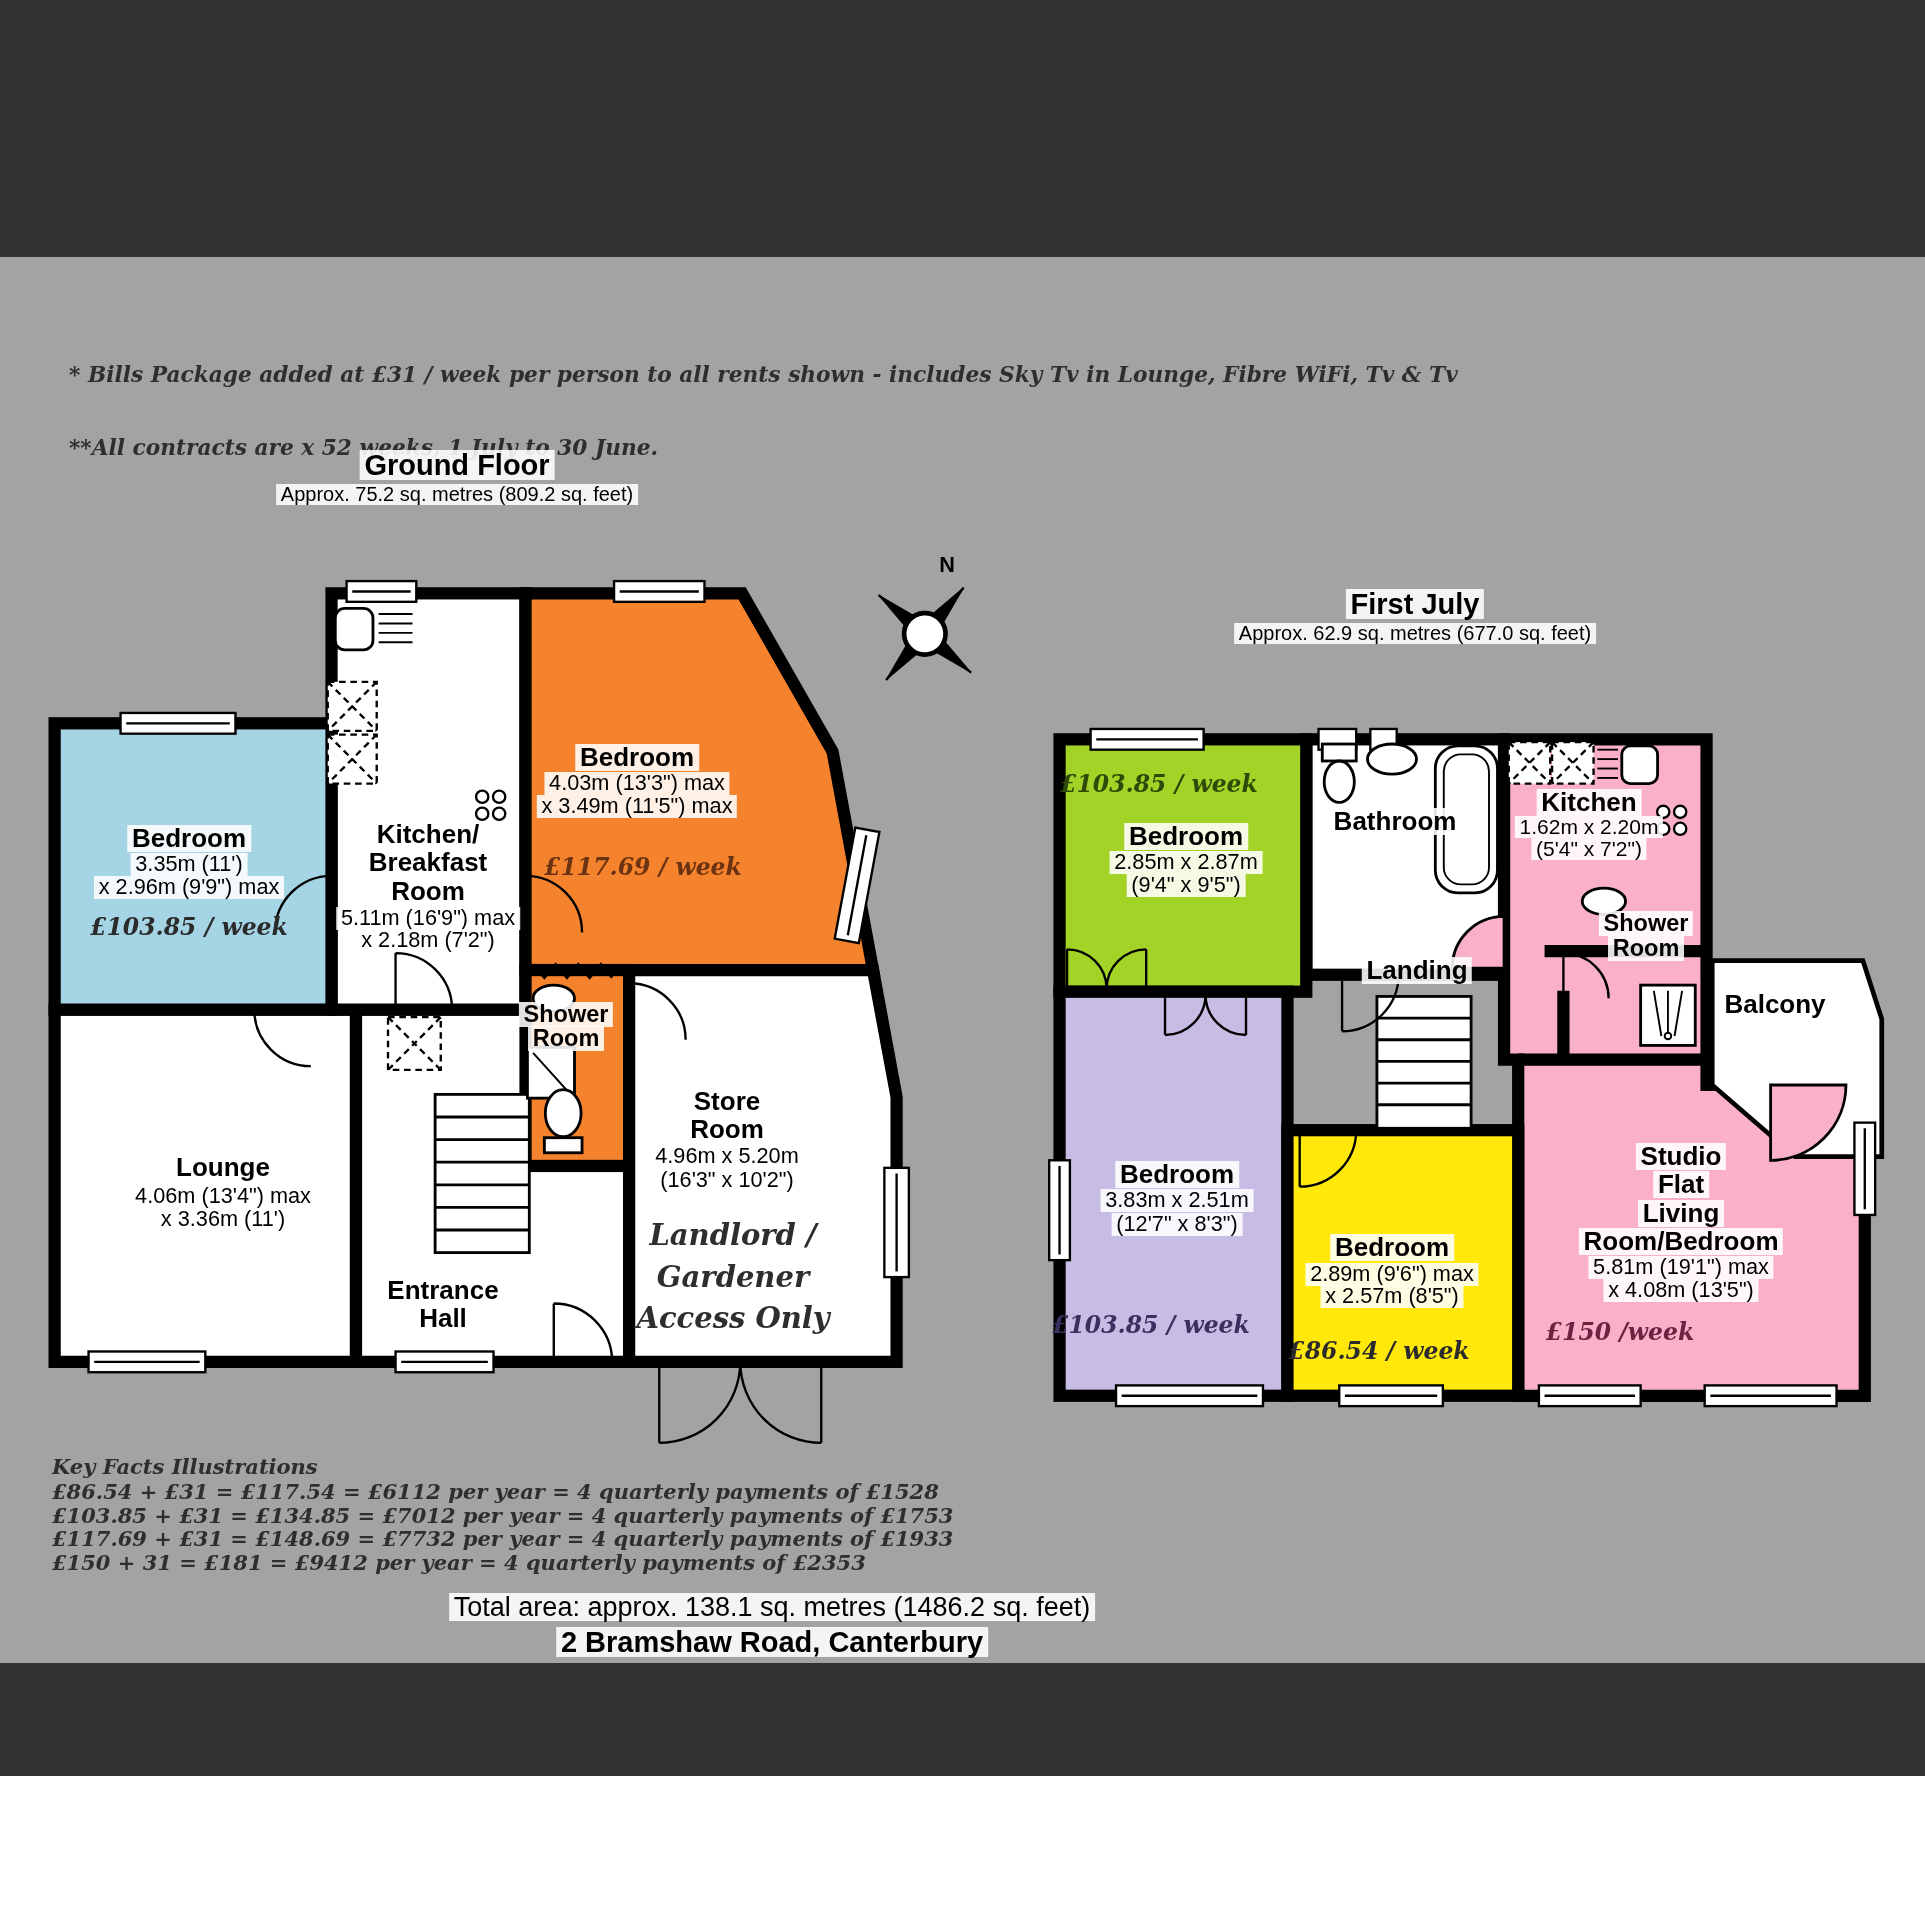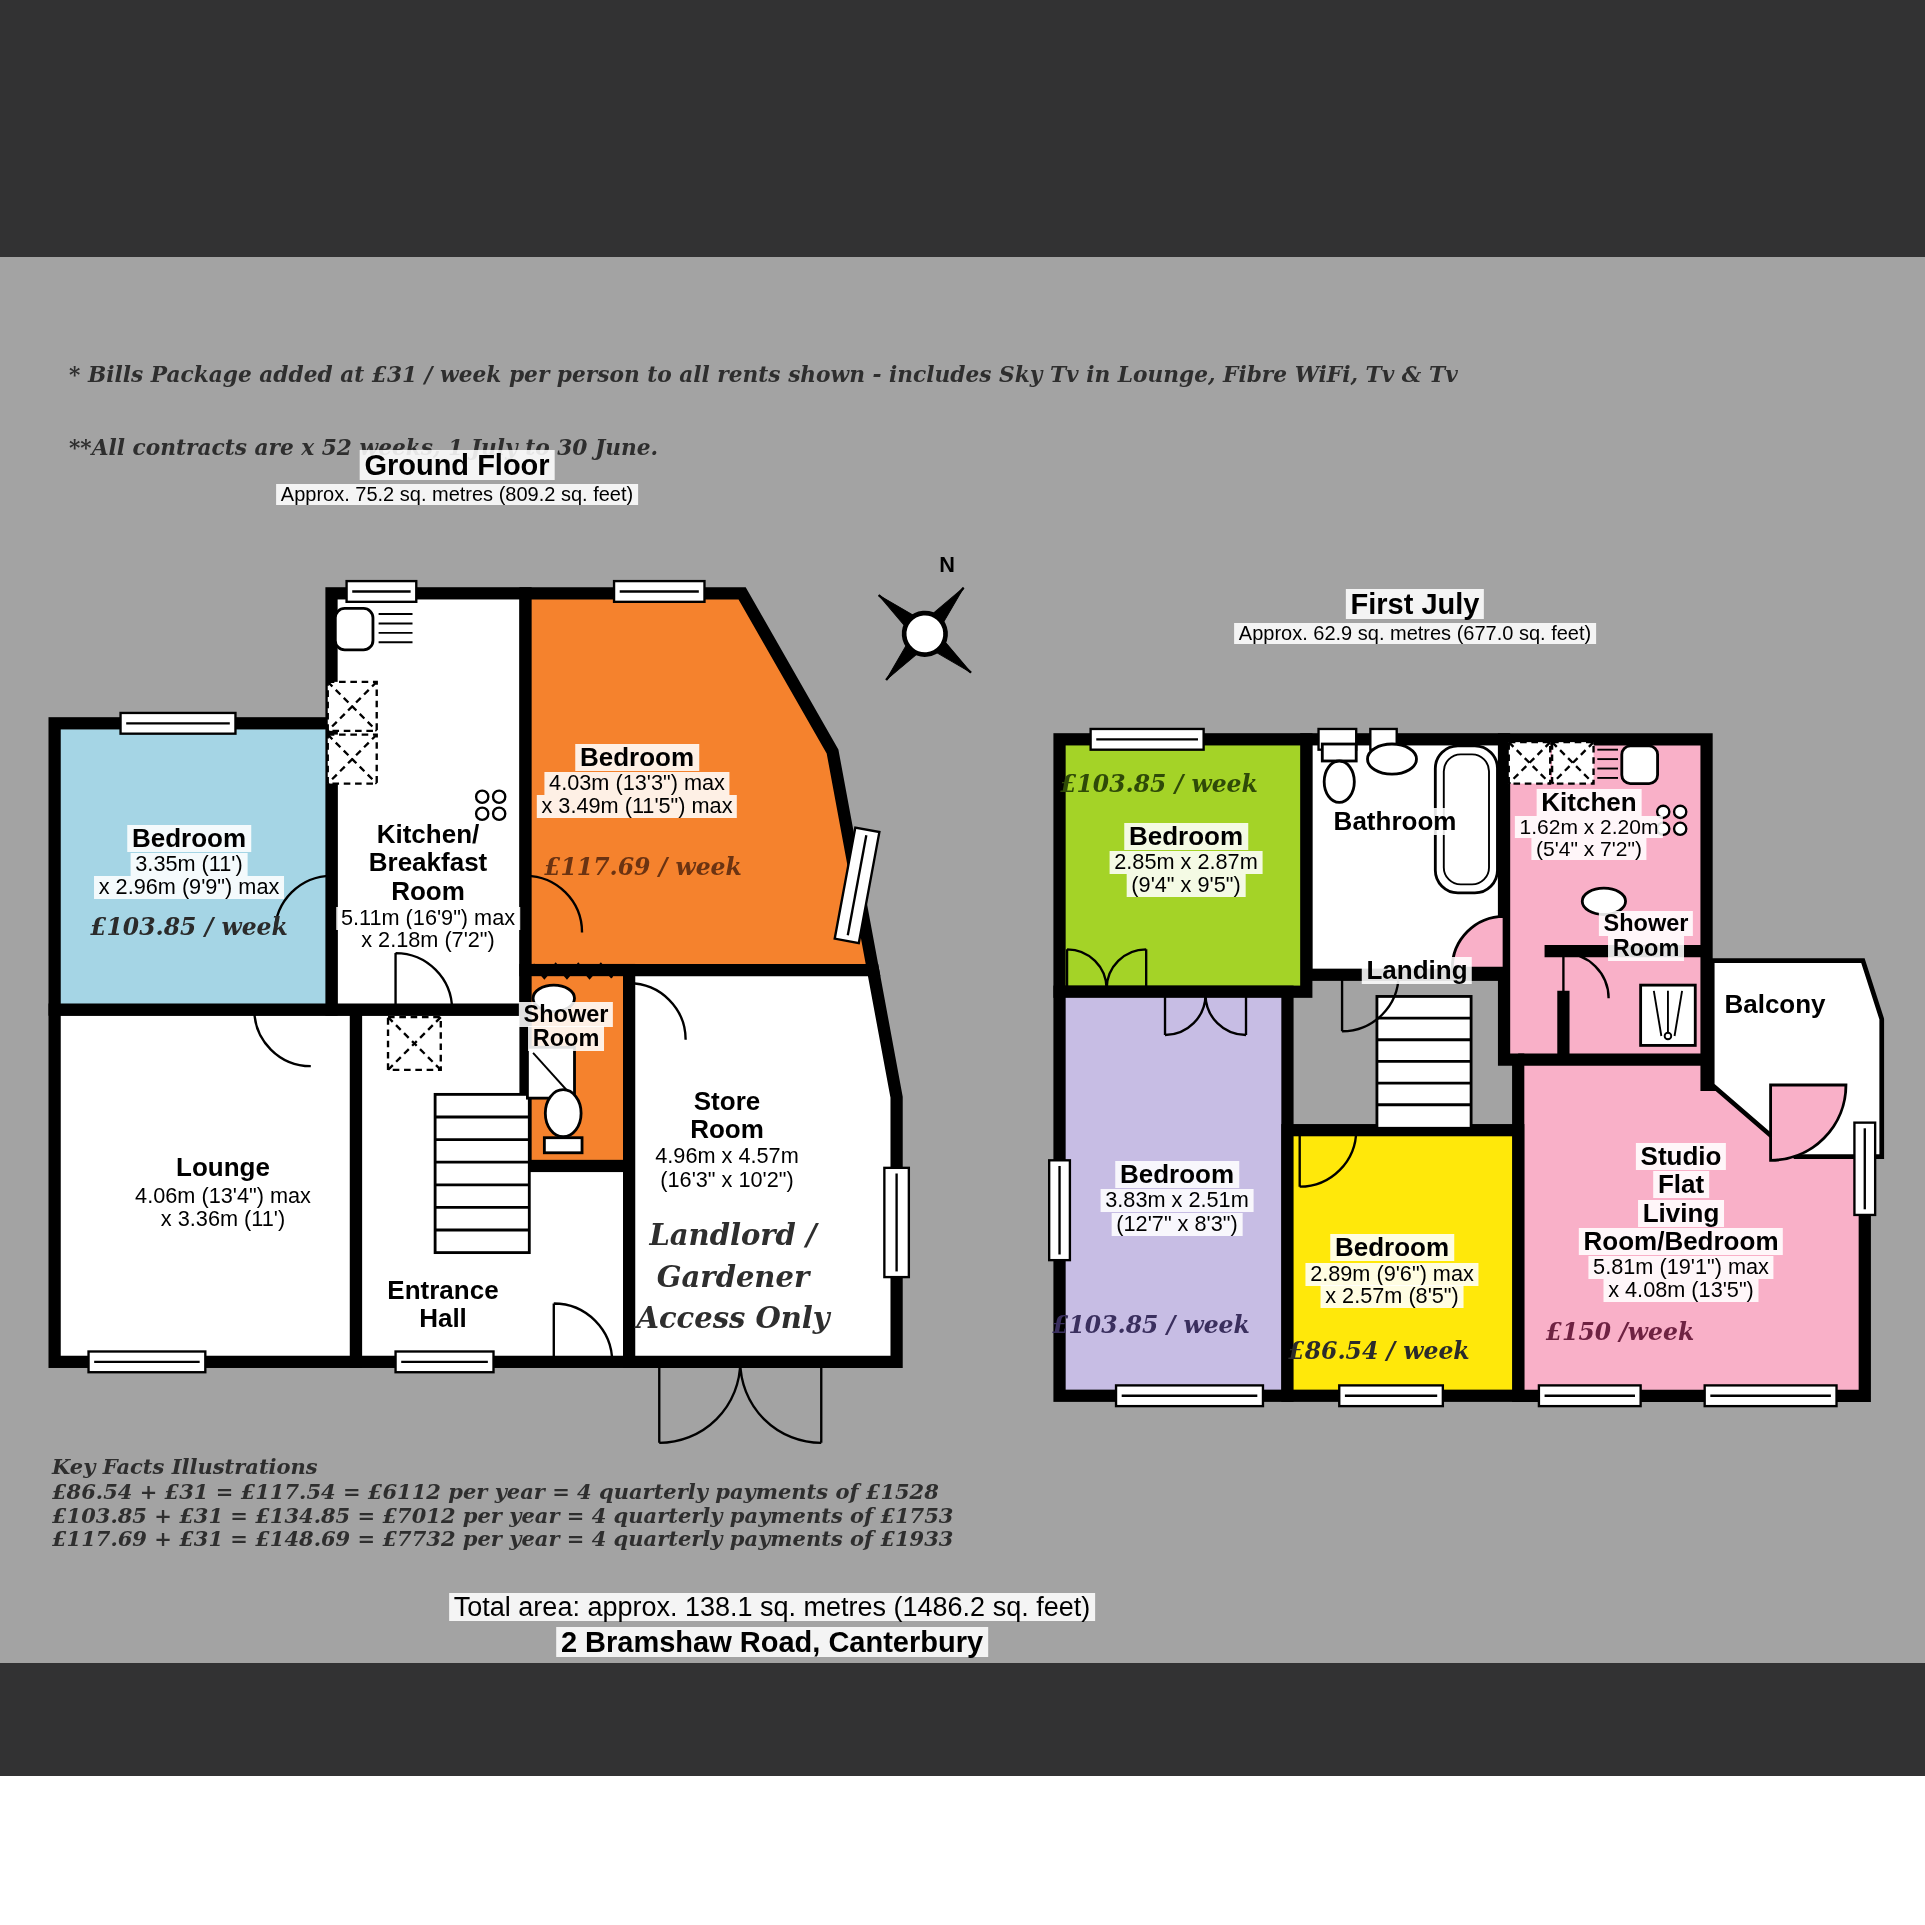--- a/index.html
+++ b/index.html
@@ -231,21 +231,21 @@
   <div class="lbl rm" style="left:637px;top:744px;">Bedroom</div>
   <div class="lbl dim" style="left:637px;top:772px;">4.03m (13'3") max</div>
   <div class="lbl dim" style="left:637px;top:795px;">x 3.49m (11'5") max</div>
   <div class="lbl price" style="left:643px;top:855px;color:#6b3312;">£117.69 / week</div>
 
   <div class="lbl rm sm" style="left:566px;top:1002px;">Shower</div>
   <div class="lbl rm sm" style="left:566px;top:1026px;">Room</div>
 
   <div class="lbl rm" style="left:727px;top:1088px;">Store</div>
   <div class="lbl rm" style="left:727px;top:1116px;">Room</div>
-  <div class="lbl dim" style="left:727px;top:1145px;">4.96m x 4.57m</div>
+  <div class="lbl dim" style="left:727px;top:1145px;">4.96m x 5.20m</div>
   <div class="lbl dim" style="left:727px;top:1169px;">(16'3" x 10'2")</div>
   <div class="script landlord" style="left:733px;top:1218px;">Landlord /</div>
   <div class="script landlord" style="left:733px;top:1260px;">Gardener</div>
   <div class="script landlord" style="left:733px;top:1301px;">Access Only</div>
 
   <div class="lbl rm" style="left:223px;top:1154px;">Lounge</div>
   <div class="lbl dim" style="left:223px;top:1185px;">4.06m (13'4") max</div>
   <div class="lbl dim" style="left:223px;top:1208px;">x 3.36m (11')</div>
   <div class="lbl rm" style="left:443px;top:1277px;">Entrance</div>
   <div class="lbl rm" style="left:443px;top:1305px;">Hall</div>
@@ -279,17 +279,18 @@
   <div class="lbl rm" style="left:1681px;top:1200px;">Living</div>
   <div class="lbl rm" style="left:1681px;top:1228px;text-align:right;">Room/Bedroom</div>
   <div class="lbl dim" style="left:1681px;top:1256px;">5.81m (19'1") max</div>
   <div class="lbl dim" style="left:1681px;top:1279px;">x 4.08m (13'5")</div>
   <div class="lbl price" style="left:1620px;top:1320px;color:#6e2242;">£150 /week</div>
 
   <div class="script keyfact" style="left:52px;top:1454px;">Key Facts Illustrations</div>
   <div class="script keyfact" style="left:52px;top:1479px;">£86.54 + £31 = £117.54 = £6112 per year = 4 quarterly payments of £1528</div>
   <div class="script keyfact" style="left:52px;top:1503px;">£103.85 + £31 = £134.85 = £7012 per year = 4 quarterly payments of £1753</div>
   <div class="script keyfact" style="left:52px;top:1526px;">£117.69 + £31 = £148.69 = £7732 per year = 4 quarterly payments of £1933</div>
+  <div class="script keyfact" style="left:52px;top:1550px;">£150 + 31 = £181 = £9412 per year = 4 quarterly payments of £2353</div>
 
   <div class="lbl foot" style="left:772px;top:1593px;">Total area: approx. 138.1 sq. metres (1486.2 sq. feet)</div>
   <div class="lbl addr" style="left:772px;top:1627px;">2 Bramshaw Road, Canterbury</div>
 </div>
 
 
 </body></html>

